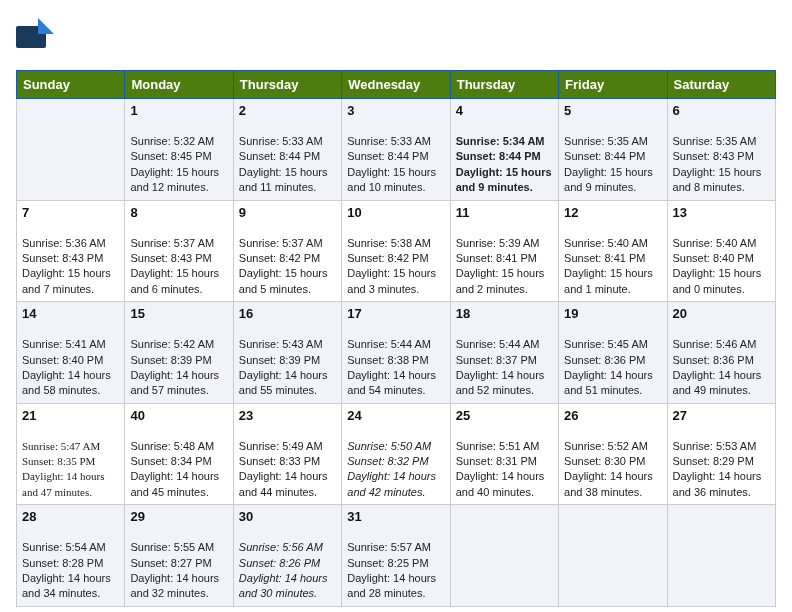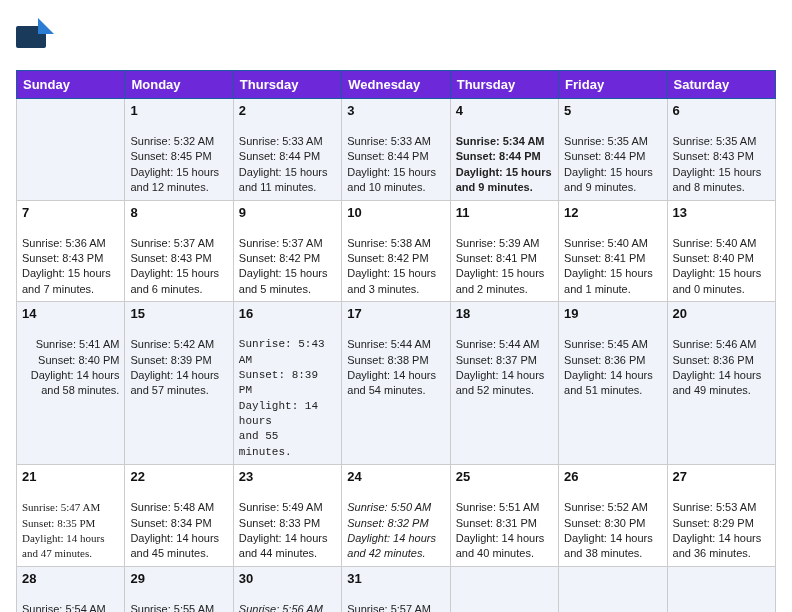--- a/index.html
+++ b/index.html
@@ -29,21 +29,21 @@
       font-size: 16px;
       color: #333;
       margin-top: 2px;
     }
     table {
       width: 100%;
       border-collapse: collapse;
       font-size: 11px;
     }
     thead tr th {
-      background-color: #6d28d9;
+      background-color: #4d7c0f;
       color: #fff;
       text-align: left;
       padding: 6px 6px;
       font-size: 13px;
       font-weight: bold;
       border: 1px solid #1a5aa0;
     }
     tbody tr td {
       border: 1px solid #ccc;
       vertical-align: top;
@@ -207,35 +207,35 @@
           <div class="day-number">13</div>
           <div class="day-info" style="white-space: pre-line;">Sunrise: 5:40 AM
 Sunset: 8:40 PM
 Daylight: 15 hours
 and 0 minutes.</div>
         </td>
       </tr>
       <tr>
         <td>
           <div class="day-number">14</div>
-          <div class="day-info" style="white-space: pre-line; text-align: right;">Sunrise: 5:41 AM
+          <div class="day-info" style="white-space: pre-line;">Sunrise: 5:41 AM
 Sunset: 8:40 PM
 Daylight: 14 hours
 and 58 minutes.</div>
         </td>
         <td>
           <div class="day-number">15</div>
           <div class="day-info" style="white-space: pre-line;">Sunrise: 5:42 AM
 Sunset: 8:39 PM
 Daylight: 14 hours
 and 57 minutes.</div>
         </td>
         <td>
           <div class="day-number">16</div>
-          <div class="day-info" style="white-space: pre-line; font-family: Liberation Mono, monospace;">Sunrise: 5:43 AM
+          <div class="day-info" style="white-space: pre-line;">Sunrise: 5:43 AM
 Sunset: 8:39 PM
 Daylight: 14 hours
 and 55 minutes.</div>
         </td>
         <td>
           <div class="day-number">17</div>
           <div class="day-info" style="white-space: pre-line;">Sunrise: 5:44 AM
 Sunset: 8:38 PM
 Daylight: 14 hours
 and 54 minutes.</div>
@@ -264,21 +264,21 @@
       </tr>
       <tr>
         <td>
           <div class="day-number">21</div>
           <div class="day-info" style="white-space: pre-line; font-family: Liberation Serif, serif;">Sunrise: 5:47 AM
 Sunset: 8:35 PM
 Daylight: 14 hours
 and 47 minutes.</div>
         </td>
         <td>
-          <div class="day-number">22</div>
+          <div class="day-number">40</div>
           <div class="day-info" style="white-space: pre-line;">Sunrise: 5:48 AM
 Sunset: 8:34 PM
 Daylight: 14 hours
 and 45 minutes.</div>
         </td>
         <td>
           <div class="day-number">23</div>
           <div class="day-info" style="white-space: pre-line;">Sunrise: 5:49 AM
 Sunset: 8:33 PM
 Daylight: 14 hours

